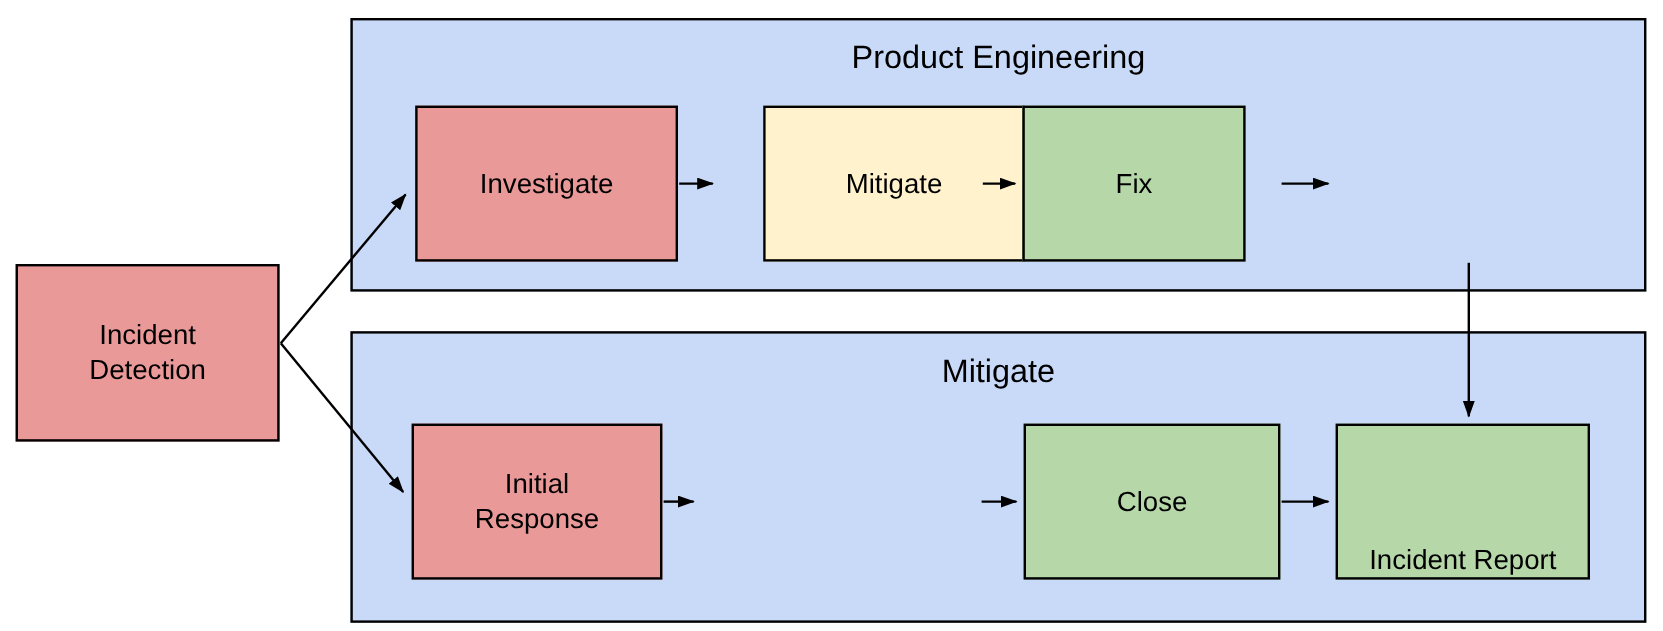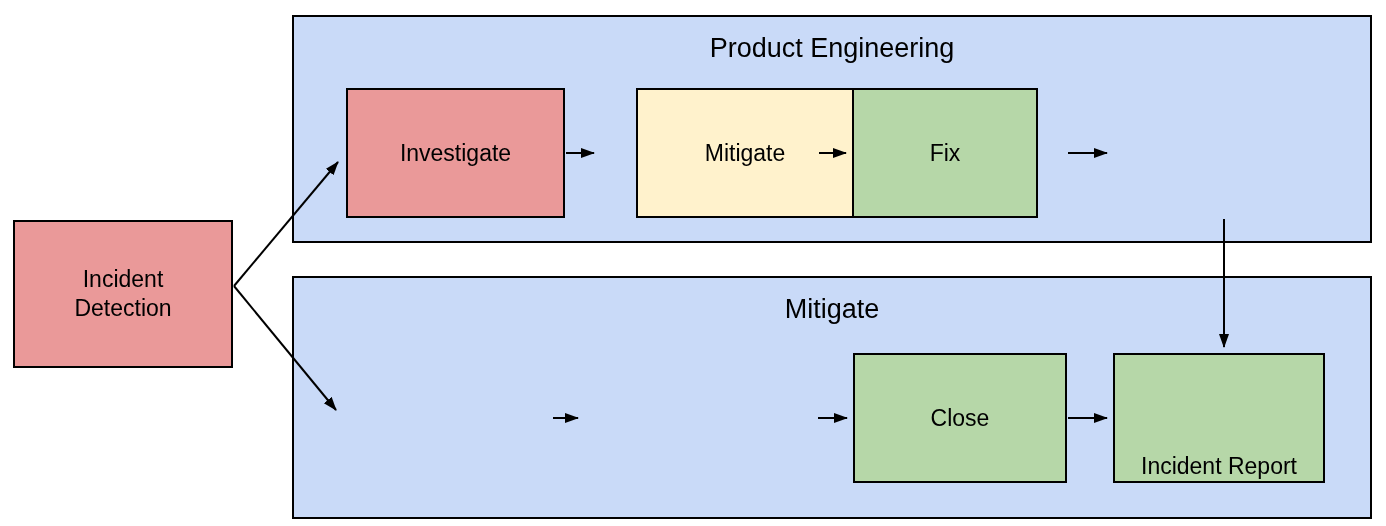--- a/index.html
+++ b/index.html
@@ -87,20 +87,23 @@
   <div class="box fill-red" id="box-investigate">
     <span class="label">Investigate</span>
   </div>
   <div class="box fill-yellow" id="box-mitigate">
     <span class="label">Mitigate</span>
   </div>
   <div class="box fill-green" id="box-fix">
     <span class="label">Fix</span>
   </div>
 
+  <div class="box fill-red" id="box-initial-response">
+    <span class="label narrow">Initial Response</span>
+  </div>
   <div class="box fill-green" id="box-close">
     <span class="label">Close</span>
   </div>
   <div class="box fill-green" id="box-incident-report">
     <span class="label narrow">Incident Report</span>
   </div>
 
   <svg id="arrow-layer" viewBox="0 0 1386 526" xmlns="http://www.w3.org/2000/svg">
     <defs>
       <marker id="arrowhead" markerWidth="9" markerHeight="7" refX="6.5" refY="2.5" orient="auto" markerUnits="strokeWidth">

